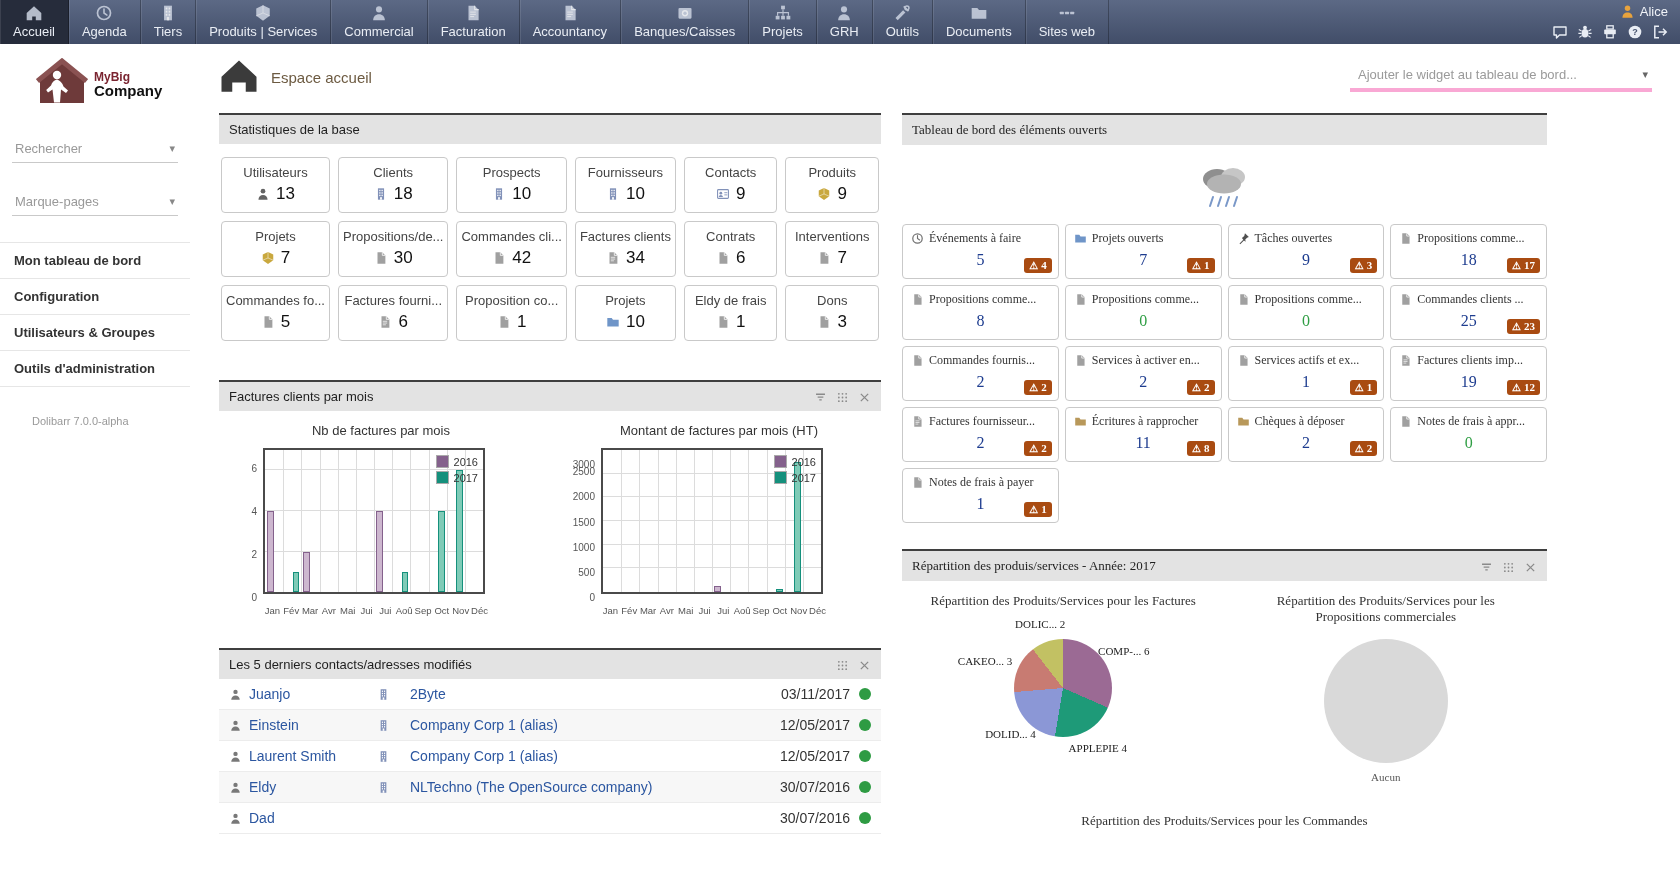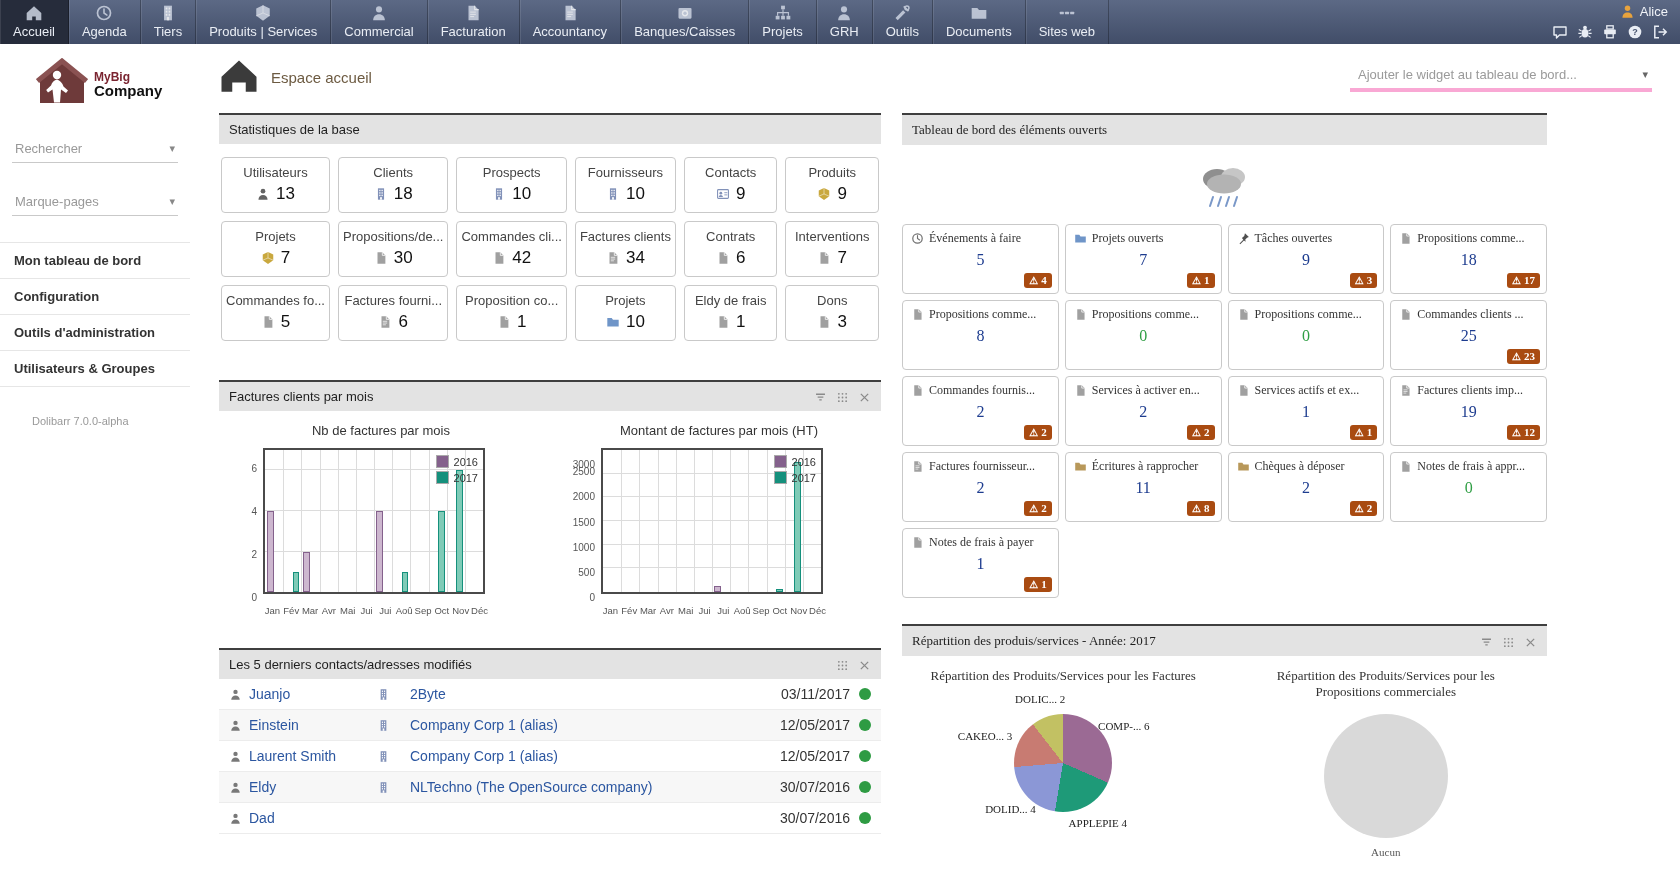--- a/index.html
+++ b/index.html
@@ -85,21 +85,21 @@
   .c-name { width:148px; display:flex; align-items:center; gap:7px; }
   .c-company { flex:1; display:flex; align-items:center; gap:20px; }
   .c-link { color:#2b56a0; cursor:pointer; }
   .c-date { color:#333; margin-right:9px; }
   .c-dot { width:12px; height:12px; border-radius:50%; background:#2e9b43; }
 
   
   .weather { display:flex; justify-content:center; padding:13px 0 4px 0; }
   .dash-grid { display:grid; grid-template-columns:repeat(4,1fr); gap:6px; margin-top:4px; }
   .dash-box { border:1px solid #c9c9c9; border-radius:4px; background:#fff; padding:6px 8px 5px;
-    height:70px; position:relative; cursor:pointer; }
+    height:55px; position:relative; cursor:pointer; }
   .dash-title { font-size:12px; color:#333; display:flex; gap:5px; align-items:center;
     white-space:nowrap; overflow:hidden; }
   .dash-value { text-align:center; font-size:16px; margin-top:5px; color:#1d3c8f; }
   .dash-value.zero { color:#2f9e44; }
   .dash-late { position:absolute; right:6px; bottom:5px; background:#a94b11; color:#fff;
     font-size:11px; font-weight:bold; border-radius:3px; padding:1px 5px 2px; display:flex;
     gap:3px; align-items:center; }
   .dash-late .warn { font-size:10px; }
 
   
@@ -280,22 +280,22 @@
     <span>Rechercher</span>
     <span class="caret">▾</span>
   </div>
   <div class="side-select">
     <span>Marque-pages</span>
     <span class="caret">▾</span>
   </div>
   <div class="side-menu">
       <div class="side-item">Mon tableau de bord</div>
       <div class="side-item">Configuration</div>
+      <div class="side-item">Utilisateurs &amp; Groupes</div>
       <div class="side-item">Outils d'administration</div>
-      <div class="side-item">Utilisateurs &amp; Groupes</div>
     </div>
   <div class="version">Dolibarr 7.0.0-alpha</div>
 </div>
 
 <div class="main">
   <div class="page-head">
     <span id="home-icon-slot"><svg width="40" height="35" viewBox="0 0 16 14">
           <path d="M1 7.5 8 1l7 6.5V13.5h-4.3V9.8H5.3v3.7H1z" fill="#3b3b3b"></path>
         </svg></span>
     <span class="page-title">Espace accueil</span>

